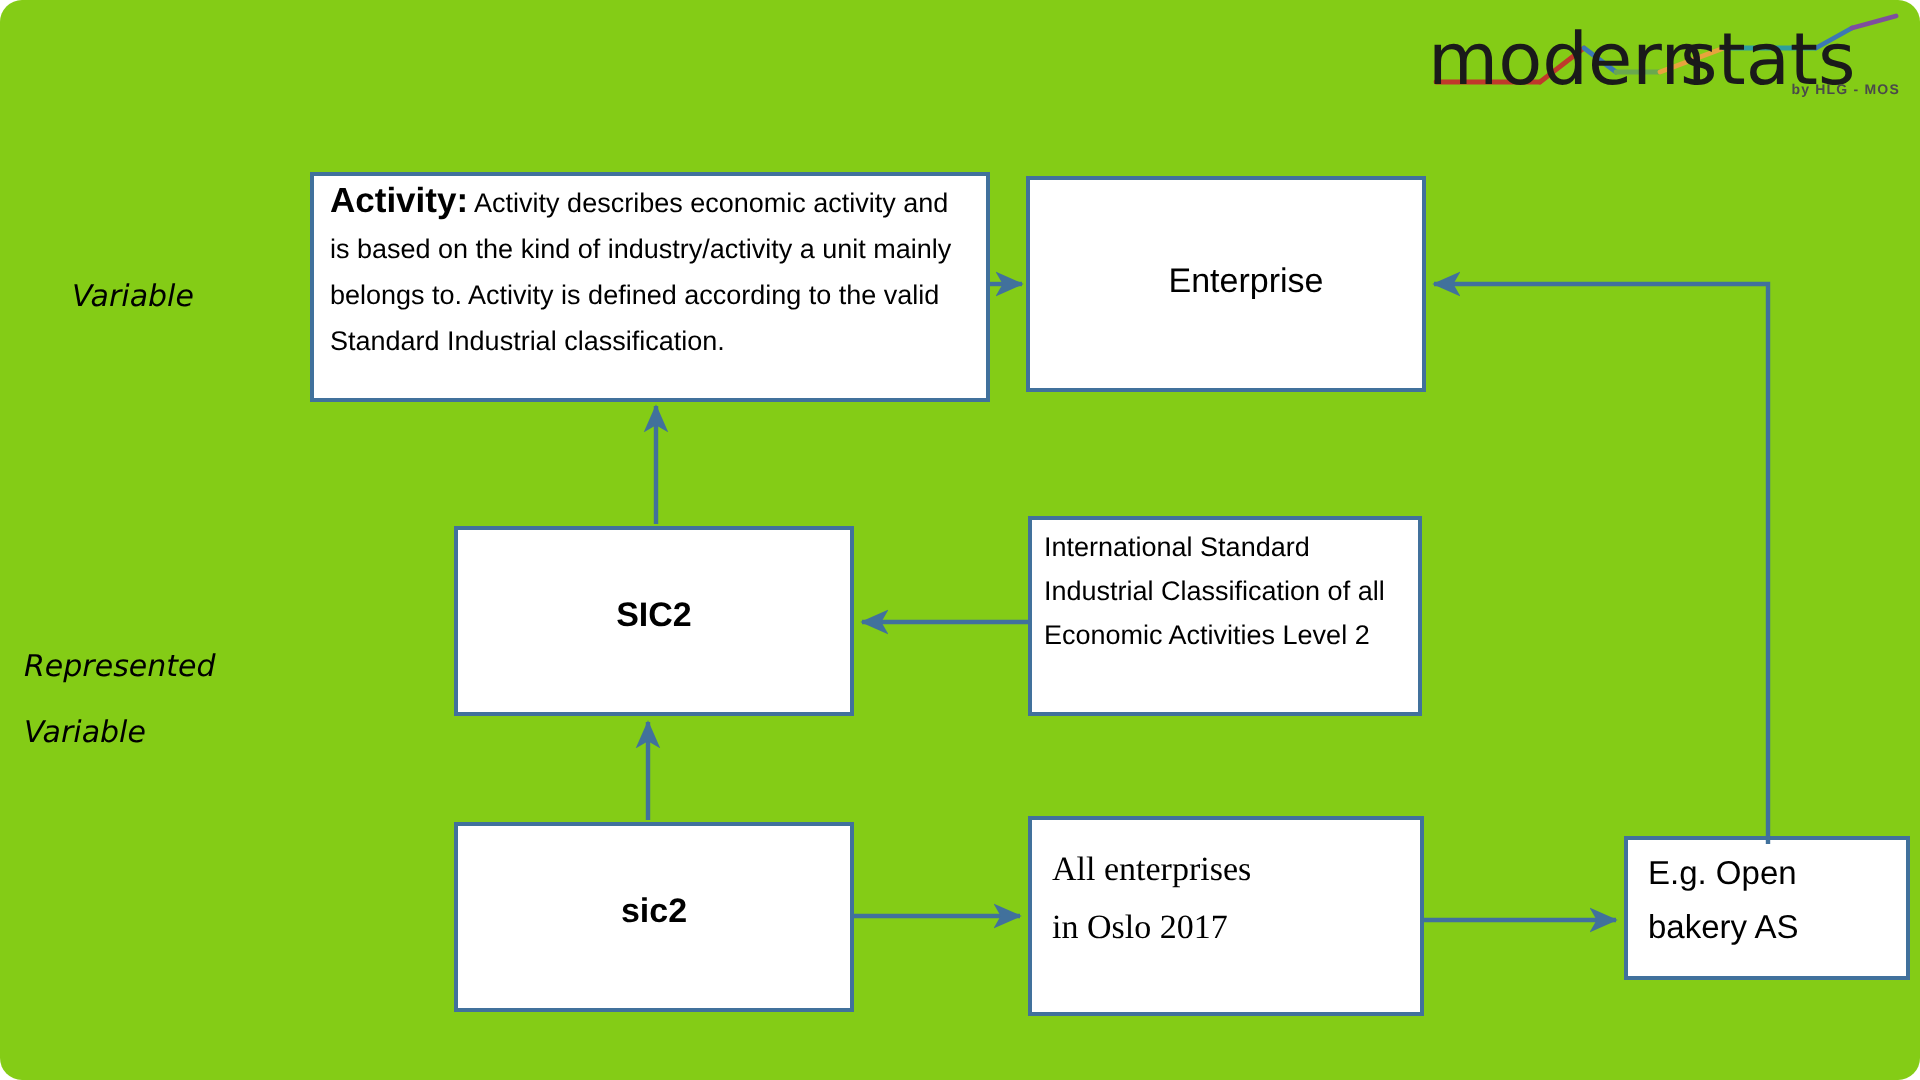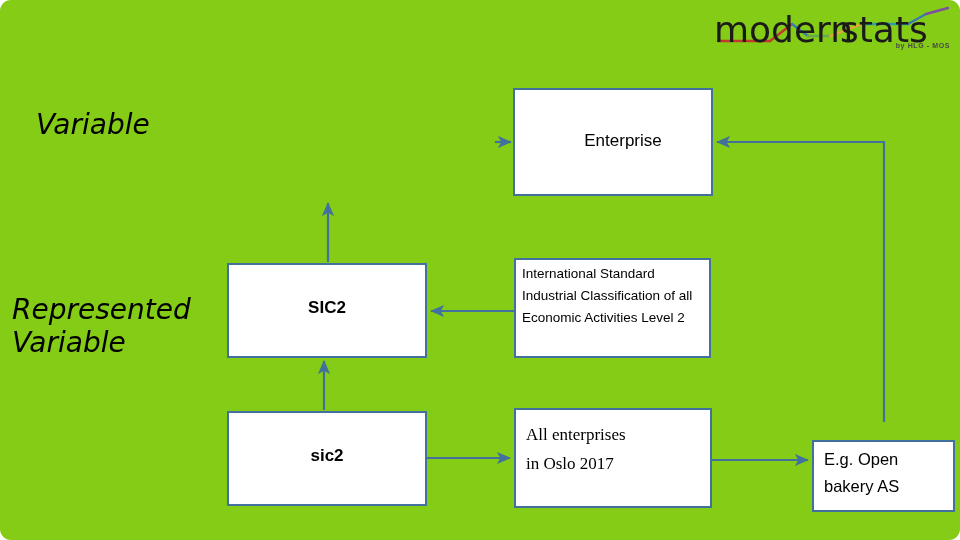--- a/index.html
+++ b/index.html
@@ -35,24 +35,25 @@
     letter-spacing: 0.6px;
     color: #4a4a4a;
     white-space: nowrap;
   }
 
   
   .row-label {
     position: absolute;
     font-family: "DejaVu Sans", sans-serif;
     font-style: italic;
-    font-size: 28px;
+    font-size: 15px;
     color: #000000;
     line-height: 33px;
     white-space: pre-line;
+    margin-top: 24px;
   }
   #label-variable { left: 36px; top: 108px; }
   #label-represented { left: 12px; top: 293px; }
   #label-instance { left: 10px; top: 449px; }
 
   
   .box {
     position: absolute;
     box-sizing: border-box;
     border: 2px solid #41719C;
@@ -112,21 +113,21 @@
   }
 
   #box-allent { left: 514px; top: 408px; width: 198px; height: 100px; }
   #allent-text {
     left: 10px; right: 4px; top: 10px;
     font-family: Liberation Serif, serif;
     font-size: 17px;
     line-height: 29px;
   }
 
-  #box-bakery { left: 812px; top: 440px; width: 143px; height: 72px; }
+  #box-bakery { left: 812px; top: 418px; width: 143px; height: 72px; }
   #bakery-text {
     left: 10px; right: 4px; top: 4px;
     font-family: "Liberation Sans", sans-serif;
     font-size: 16.5px;
     line-height: 27px;
   }
 
   
   #connectors {
     position: absolute;
@@ -159,20 +160,25 @@
     </svg>
     <div id="logo-sub">by HLG - MOS</div>
   </div>
 
   <div class="row-label" id="label-variable">Variable</div>
 
   <div class="row-label" id="label-represented">Represented
 Variable</div>
 
 
+  <div class="box" id="box-activity">
+    <div class="box-text" id="activity-text">
+      <span class="lead">Activity:</span><span> Activity describes economic activity and is based on the kind of industry/activity a unit mainly belongs to. Activity is defined according to the valid Standard Industrial classification.</span>
+    </div>
+  </div>
 
   <div class="box" id="box-enterprise">
     <div class="box-text" id="enterprise-text">Enterprise</div>
   </div>
 
   <div class="box" id="box-sic2">
     <div class="box-text" id="sic2-text">SIC2</div>
   </div>
 
   <div class="box" id="box-isic">

